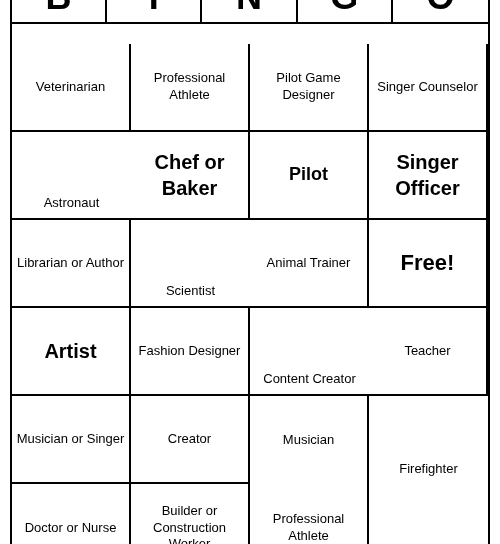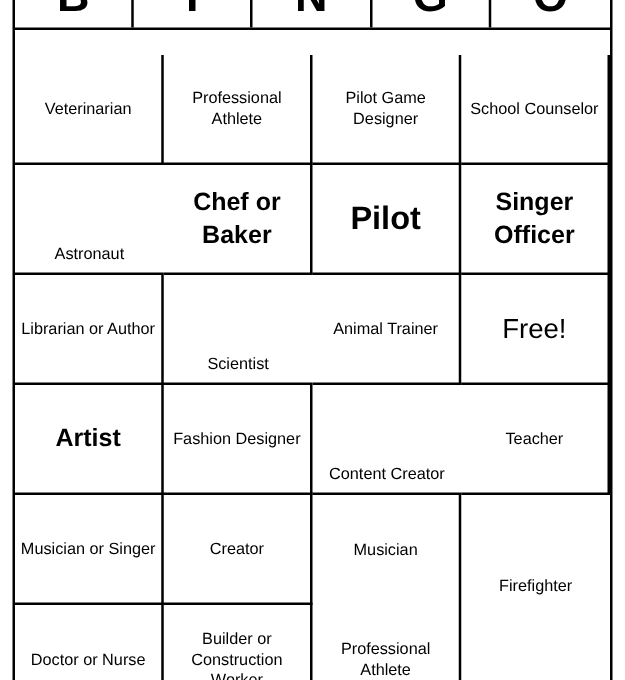--- a/index.html
+++ b/index.html
@@ -63,32 +63,32 @@
     .bingo-cell:nth-child(5n) {
       border-right: none;
       align-items: flex-end;
     }
 
     .bingo-cell:nth-last-child(-n+5) {
       border-bottom: none;
     }
 
     .bingo-cell.large-text {
-      font-size: 26px;
+      font-size: 18px;
       font-weight: bold;
     }
 
     .bingo-cell.medium-text {
       font-size: 20px;
       font-weight: bold;
     }
 
     .bingo-cell.free-space {
       font-size: 22px;
-      font-weight: normal;
+      font-weight: bold;
     }
 
     .cell-text {
       display: block;
     }
   </style>
 </head>
 <body>
 
 <div class="bingo-card">
@@ -103,21 +103,21 @@
   <div class="bingo-cell">
         <span class="cell-text">Veterinarian</span>
       </div>
       <div class="bingo-cell">
         <span class="cell-text">Professional Athlete</span>
       </div>
       <div class="bingo-cell">
         <span class="cell-text">Pilot Game Designer</span>
       </div>
       <div class="bingo-cell">
-        <span class="cell-text">School Counselor</span>
+        <span class="cell-text">Singer Counselor</span>
       </div>
       <div class="bingo-cell">
         <span class="cell-text">Astronaut</span>
       </div>
       <div class="bingo-cell medium-text">
         <span class="cell-text">Chef or Baker</span>
       </div>
       <div class="bingo-cell large-text">
         <span class="cell-text">Pilot</span>
       </div>

